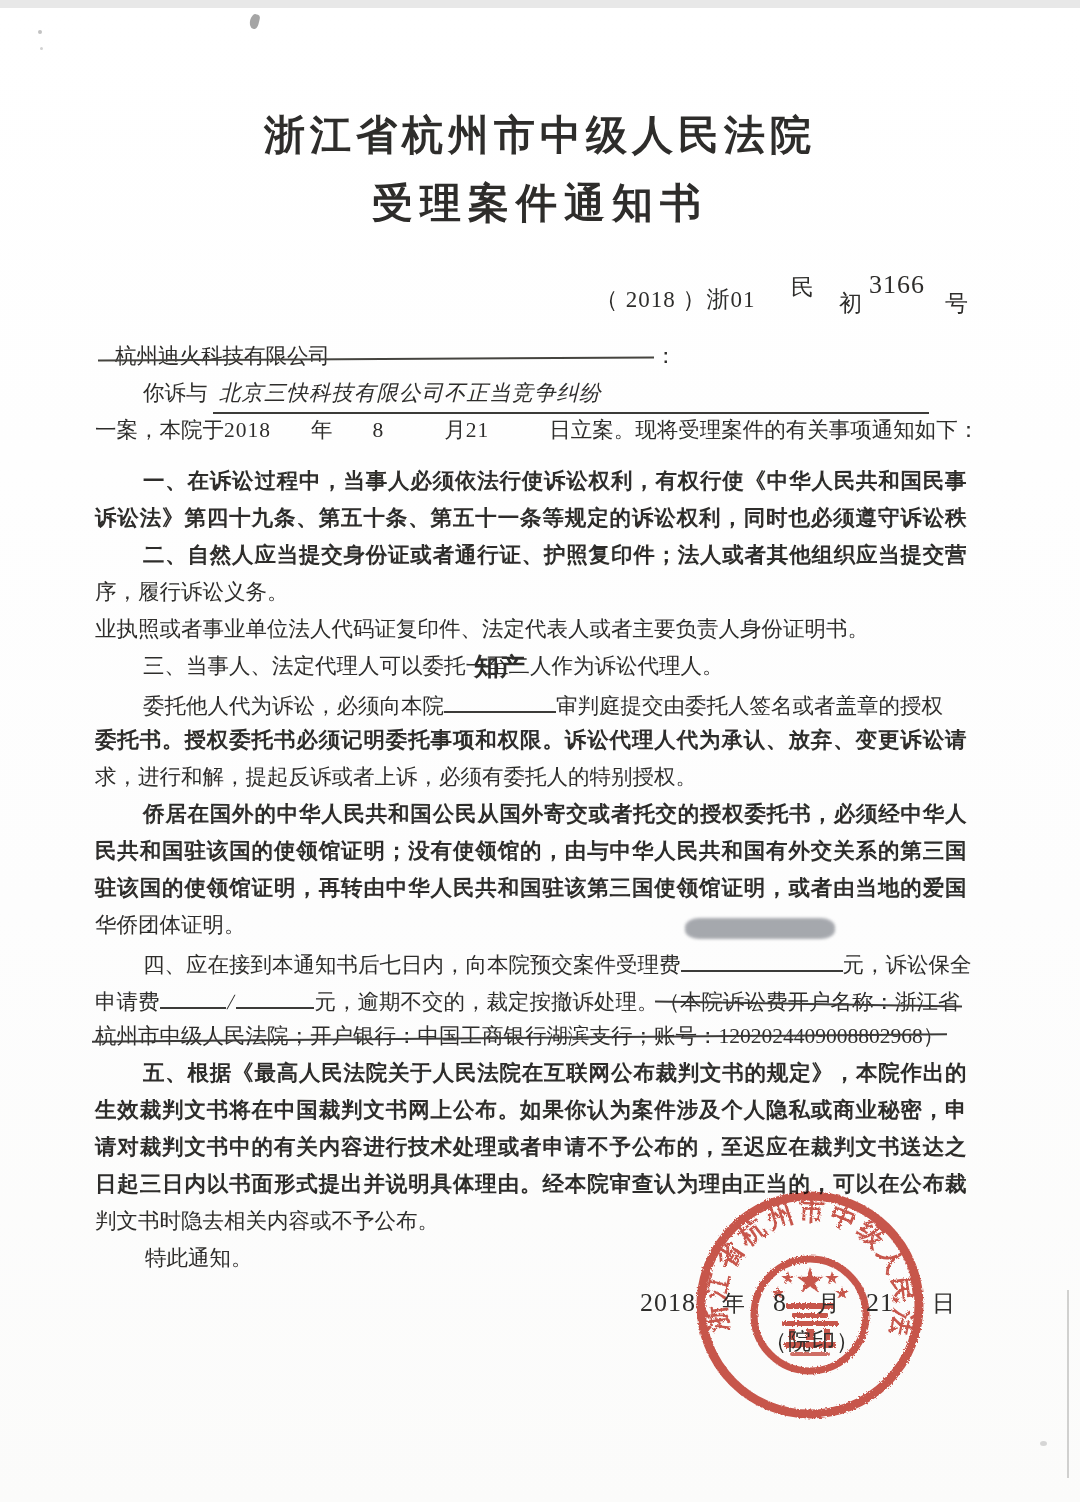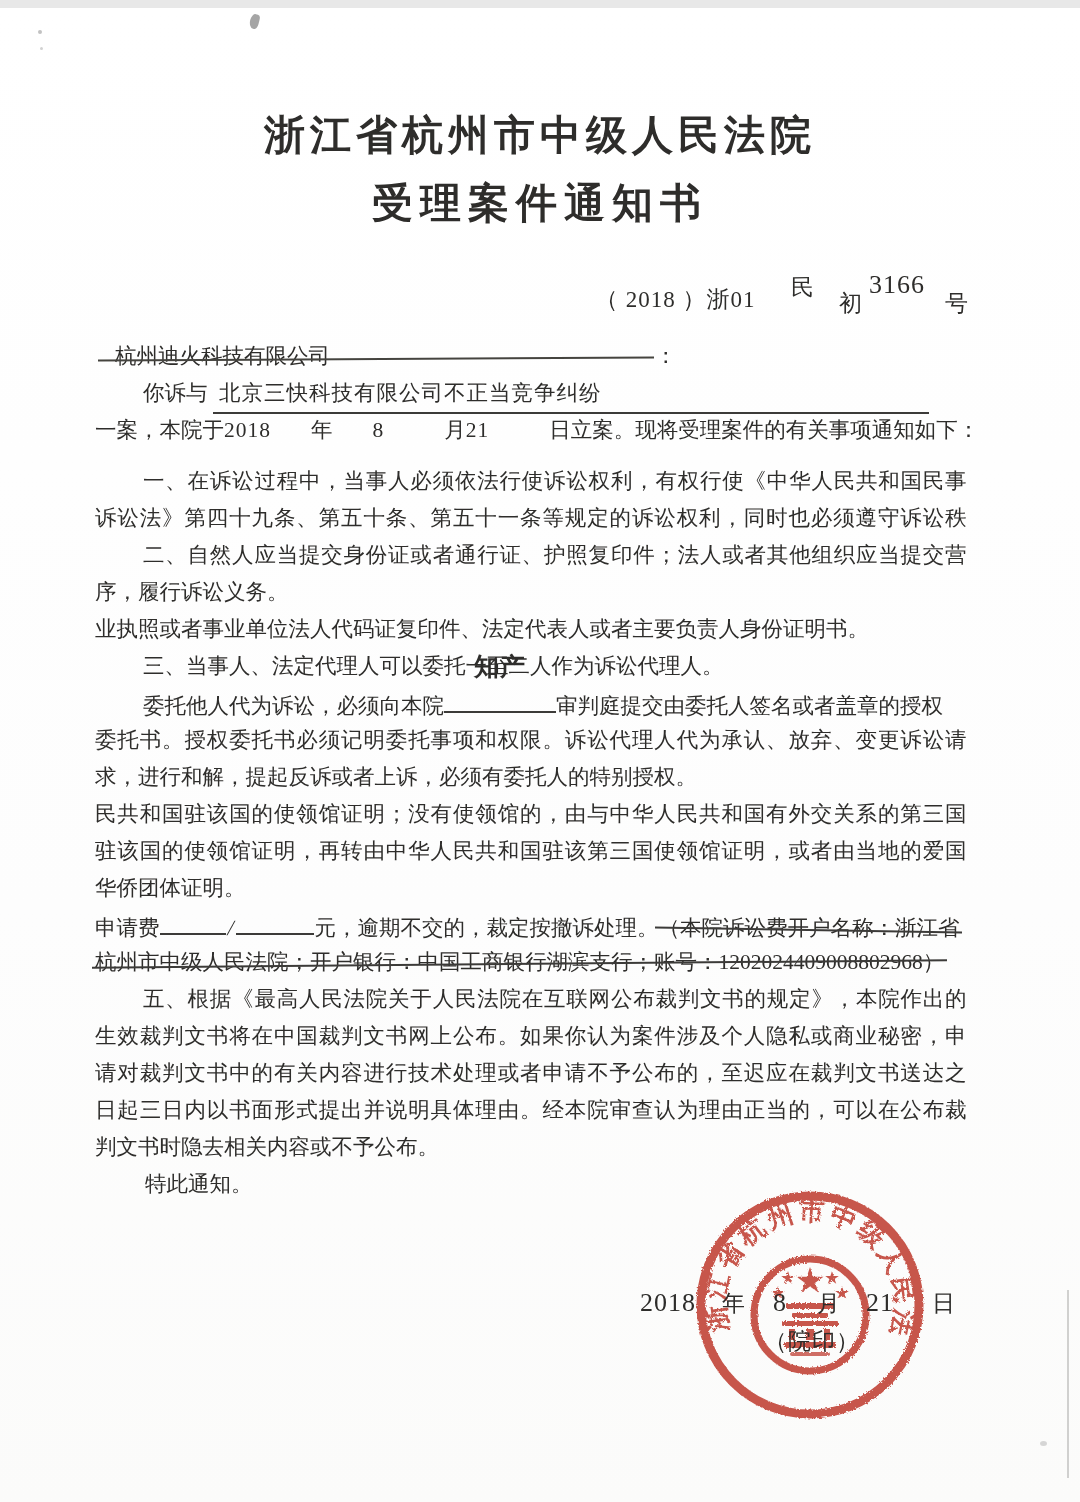--- a/index.html
+++ b/index.html
@@ -18,21 +18,21 @@
   .caseno{position:absolute;top:262px;left:595px;width:380px;height:56px;font-size:23px;}
   .caseno span{position:absolute;white-space:nowrap;}
   .cn-prefix{left:0;top:14px;letter-spacing:1px;}
   .cn-type{left:196px;top:2px;}
   .cn-stage{left:244px;top:18px;}
   .cn-num{left:274px;top:0px;font-size:26px;letter-spacing:2px;}
   .cn-suffix{left:350px;top:18px;}
   
   .body{position:absolute;left:95px;top:330px;width:872px;font-size:21.5px;}
   .ln{height:37px;line-height:37px;white-space:nowrap;}
-  .j{white-space:normal;text-align:justify;text-align-last:justify;letter-spacing:.4px;}
+  .j{white-space:normal;text-align:justify;text-align-last:justify;letter-spacing:.4px;font-weight:bold;}
   .indent{padding-left:48px;}
   .gap{height:14px;}
   
   .blank{display:inline-block;position:relative;border-bottom:2px solid #3c3b39;
     height:26px;vertical-align:baseline;}
   .w110{width:112px;} .w160{width:162px;} .w66{width:66px;} .w78{width:78px;}
   .fillin{position:absolute;left:50%;transform:translateX(-50%);top:-37px;
     font-style:normal;font-weight:700;font-size:25px;white-space:nowrap;}
   .blob{position:absolute;left:4px;top:-26px;width:150px;height:21px;background:#90939a;
     border-radius:14px/9px;filter:blur(1.6px);opacity:.8;}
@@ -41,21 +41,21 @@
   .strike{position:relative;display:inline-block;}
   .strike::after{content:"";position:absolute;left:-3px;right:-3px;top:52%;height:2px;
     background:#3c3b39;transform:rotate(-.5deg);}
   .strike.up::after{transform:rotate(.9deg);}
   
   .recipient{position:relative;padding-left:20px;}
   .hand-line{position:absolute;left:3px;top:20px;width:556px;height:2px;background:#45443f;
     transform:rotate(-.3deg);}
   .rec-colon{position:absolute;left:560px;top:0;}
   
-  .u-fill{display:inline-block;border-bottom:2px solid #3c3b39;padding:0 4px 0 6px;min-width:706px;}
+  .u-fill{display:inline-block;border-bottom:2px solid #3c3b39;padding:0 4px 0 6px;min-width:706px;font-style:italic;}
   
   .typed{letter-spacing:1px;} .sp2{display:inline-block;width:40px;}
   .sp3{display:inline-block;width:60px;}
   
   .closing{padding-left:50px;}
   .dateline{position:absolute;top:1280px;left:640px;z-index:5;font-size:23px;white-space:nowrap;}
   .dateline .num{font-size:26px;letter-spacing:1px;}
   .dl-y{margin-left:26px;} .dl-mn{margin-left:28px;} .dl-m{margin-left:30px;}
   .dl-dn{margin-left:26px;} .dl-d{margin-left:38px;}
   .sealnote{position:absolute;top:1318px;left:764px;z-index:5;font-size:23px;letter-spacing:1px;}
@@ -123,24 +123,28 @@
     <div class="ln">业执照或者事业单位法人代码证复印件、法定代表人或者主要负责人身份证明书。</div>
 
     <div class="ln indent">三、当事人、法定代理人可以委托一至二人作为诉讼代理人。</div>
 
     <div class="ln indent">
       <span>委托他人代为诉讼，必须向本院</span><span class="blank w110"><i class="fillin typed">知产</i></span><span>审判庭提交由委托人签名或者盖章的授权</span>
     </div>
     <div class="ln j">委托书。授权委托书必须记明委托事项和权限。诉讼代理人代为承认、放弃、变更诉讼请</div>
     <div class="ln">求，进行和解，提起反诉或者上诉，必须有委托人的特别授权。</div>
 
+    <div class="ln j indent">侨居在国外的中华人民共和国公民从国外寄交或者托交的授权委托书，必须经中华人</div>
     <div class="ln j">民共和国驻该国的使领馆证明；没有使领馆的，由与中华人民共和国有外交关系的第三国</div>
     <div class="ln j">驻该国的使领馆证明，再转由中华人民共和国驻该第三国使领馆证明，或者由当地的爱国</div>
     <div class="ln">华侨团体证明。</div>
 
+    <div class="ln indent">
+      <span>四、应在接到本通知书后七日内，向本院预交案件受理费</span><span class="blank w160"><i class="blob"></i></span><span>元，诉讼保全</span>
+    </div>
     <div class="ln">
       <span>申请费</span><span class="blank w66"></span><span class="slash typed">/</span><span class="blank w78"></span><span>元，逾期不交的，裁定按撤诉处理。</span><span class="strike up">（本院诉讼费开户名称：浙江省</span>
     </div>
     <div class="ln">
       <span class="strike">杭州市中级人民法院；开户银行：中国工商银行湖滨支行；账号：1202024409008802968）</span>
     </div>
 
     <div class="ln j indent">五、根据《最高人民法院关于人民法院在互联网公布裁判文书的规定》，本院作出的</div>
     <div class="ln j">生效裁判文书将在中国裁判文书网上公布。如果你认为案件涉及个人隐私或商业秘密，申</div>
     <div class="ln j">请对裁判文书中的有关内容进行技术处理或者申请不予公布的，至迟应在裁判文书送达之</div>

